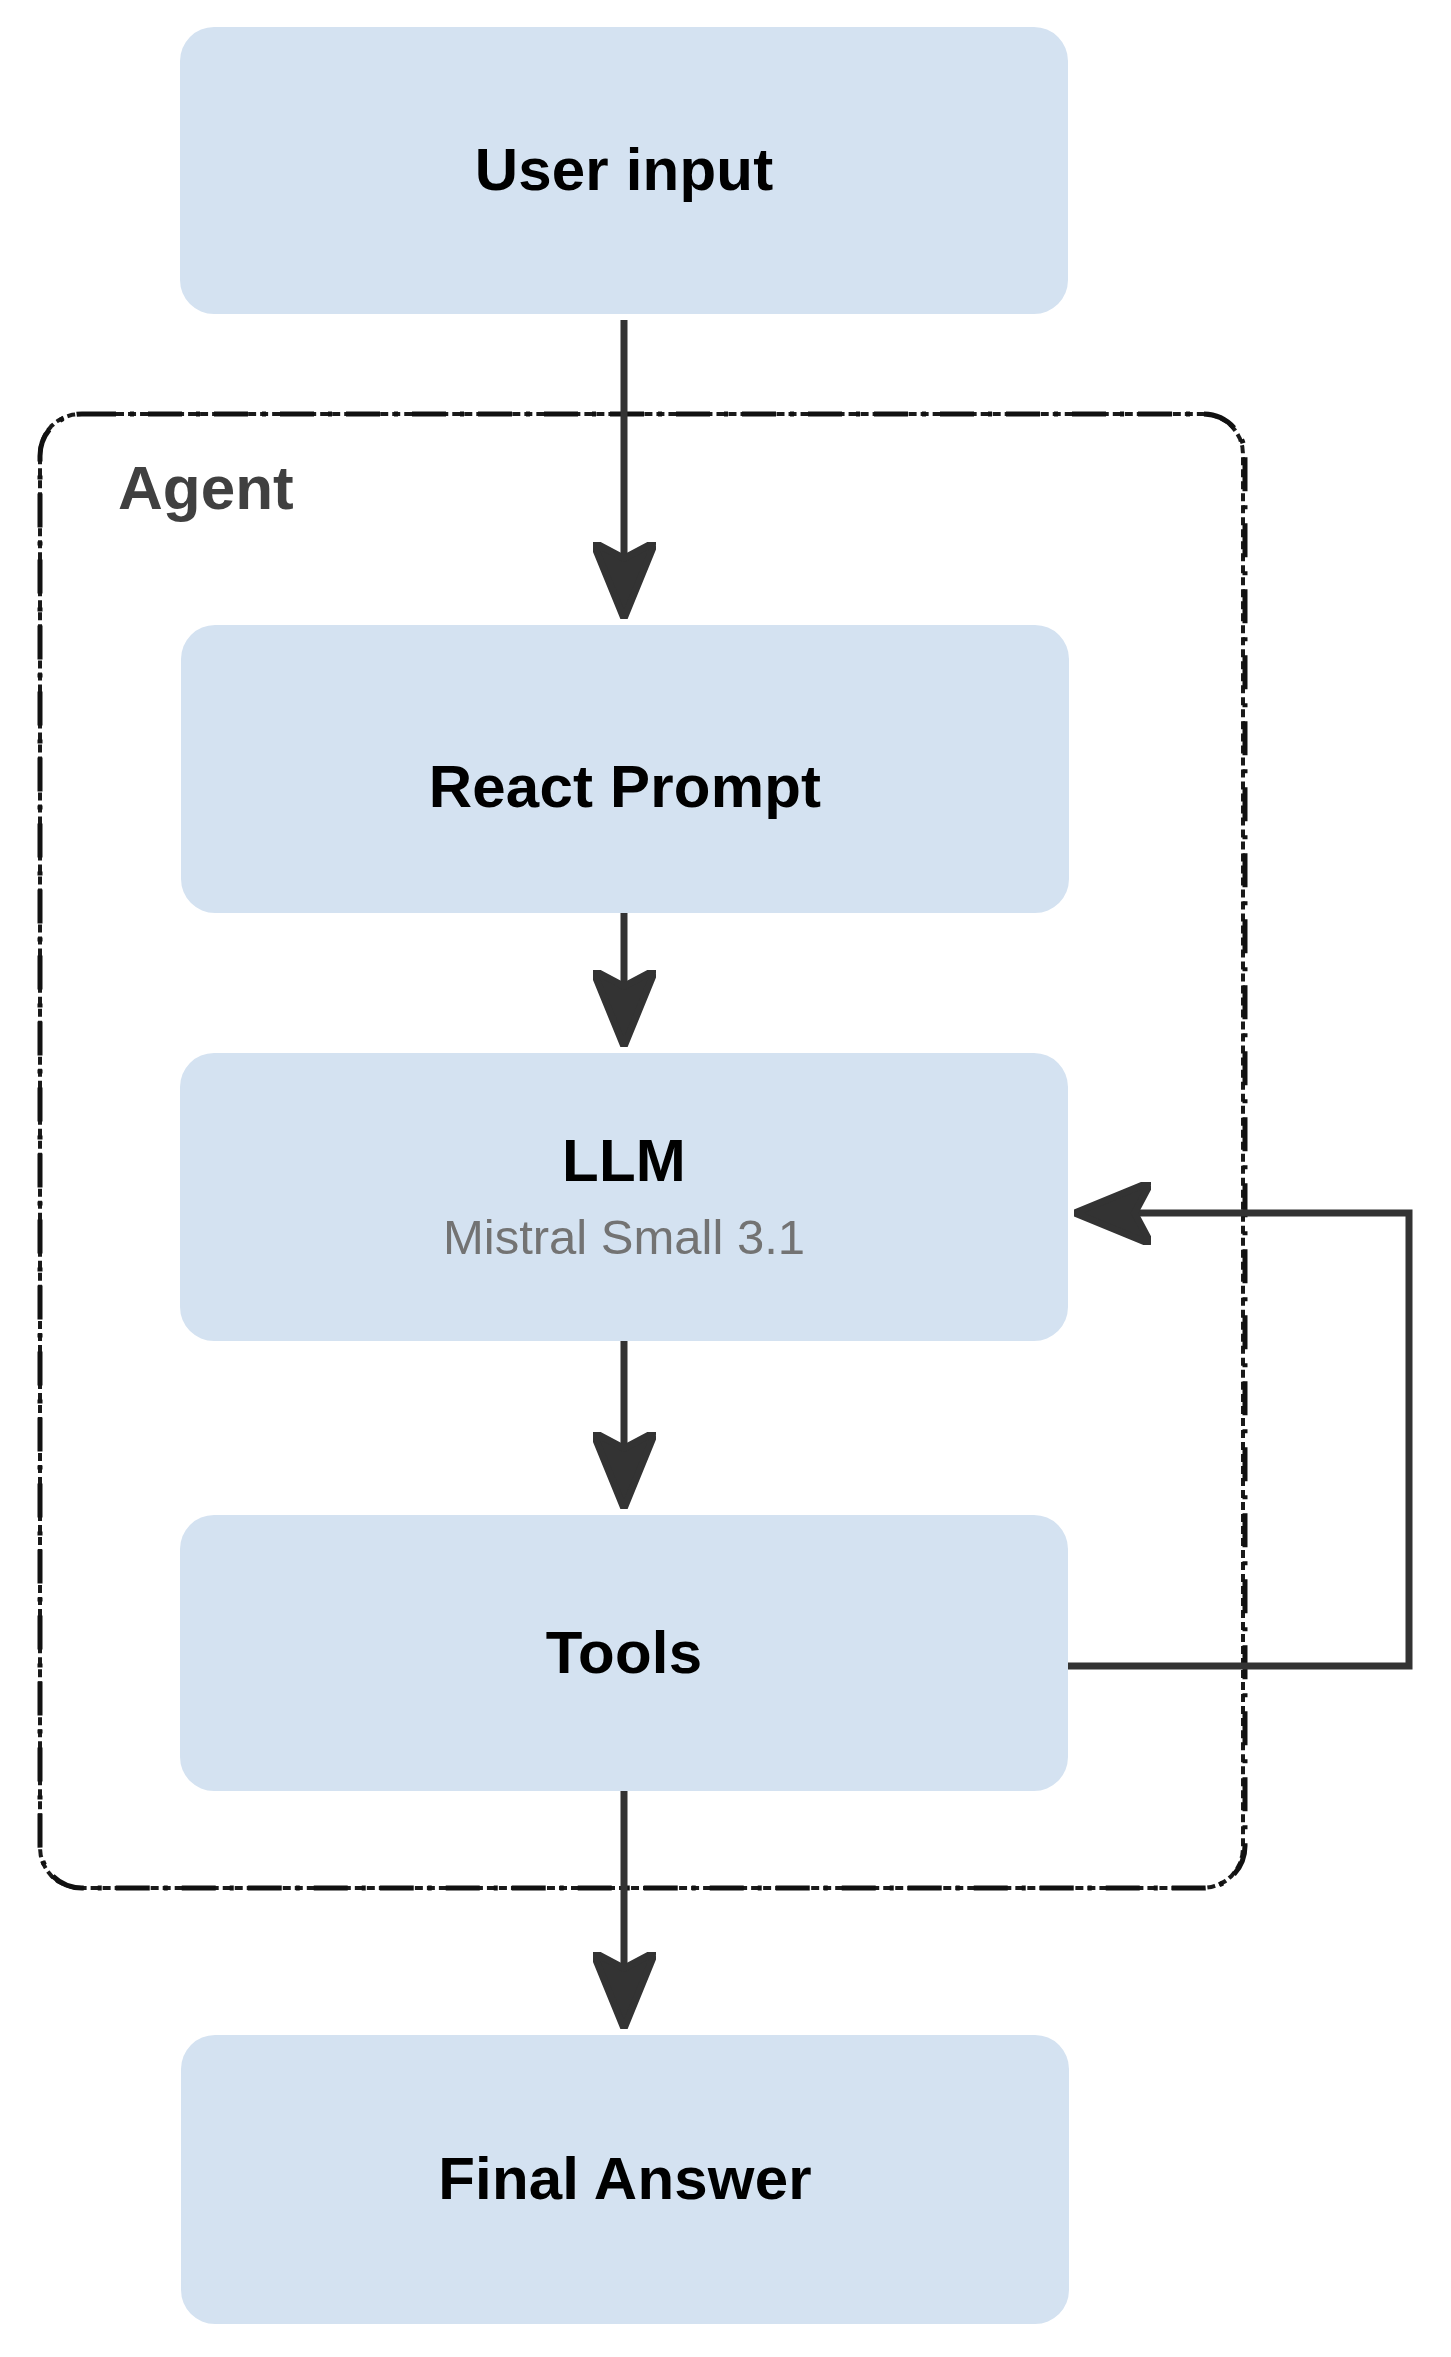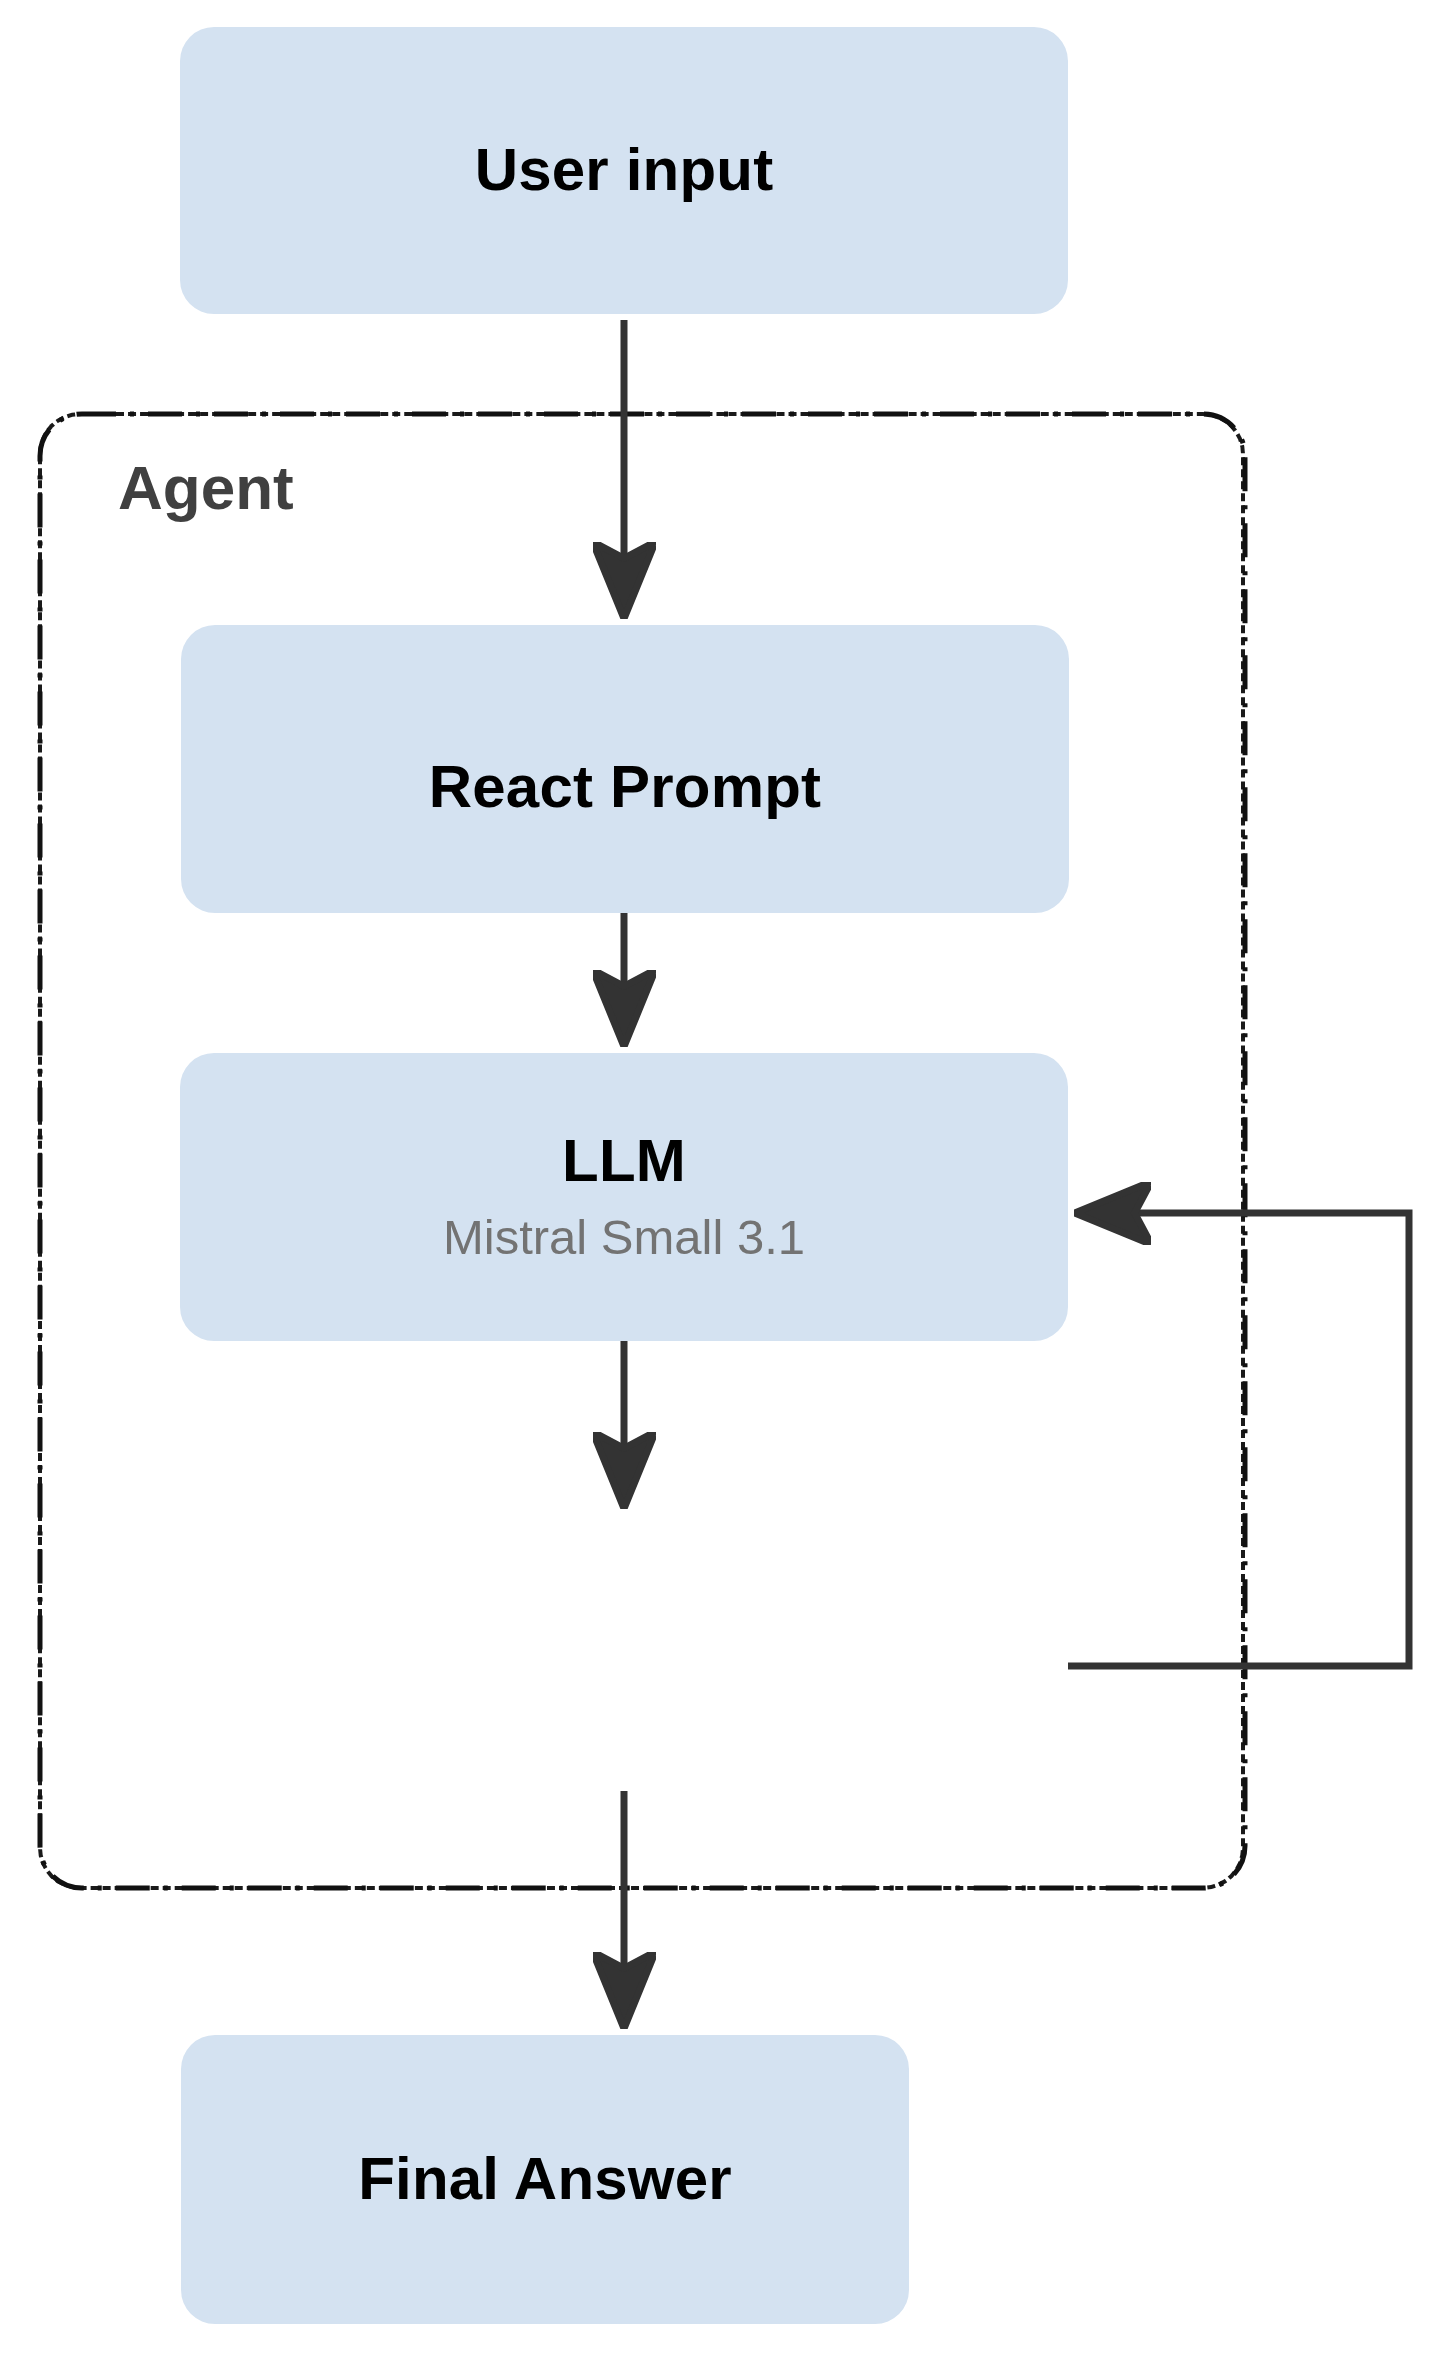--- a/index.html
+++ b/index.html
@@ -44,21 +44,21 @@
     line-height: 1.1;
     margin-top: 6px;
     white-space: nowrap;
   }
 
   
   #node-user-input   { left: 180px; top: 27px;   width: 888px; height: 287px; }
   #node-react-prompt { left: 181px; top: 625px;  width: 888px; height: 288px; }
   #node-llm          { left: 180px; top: 1053px; width: 888px; height: 288px; gap: 11px; }
   #node-tools        { left: 180px; top: 1515px; width: 888px; height: 276px; }
-  #node-final-answer { left: 181px; top: 2035px; width: 728px; height: 289px; }
+  #node-final-answer { left: 181px; top: 2035px; width: 888px; height: 289px; }
 
   
   #agent-boundary {
     position: absolute;
     left: 38px;
     top: 412px;
     width: 1207px;
     height: 1478px;
     box-sizing: border-box;
     border: 4px dashed #1a1a1a;
@@ -133,18 +133,21 @@
 
   <div class="node" id="node-react-prompt" style="background: rgb(212, 226, 241);">
     <span class="title" style="color: rgb(0, 0, 0); margin-top: 36px;">React Prompt</span>
   </div>
 
   <div class="node" id="node-llm" style="background: rgb(212, 226, 241);">
     <span class="title" style="color: rgb(0, 0, 0);">LLM</span>
     <span class="subtitle" style="color: #737373;">Mistral Small 3.1</span>
   </div>
 
+  <div class="node" id="node-tools" style="background: rgb(212, 226, 241);">
+    <span class="title" style="color: rgb(0, 0, 0);">Tools</span>
+  </div>
 
   <div class="node" id="node-final-answer" style="background: rgb(212, 226, 241);">
     <span class="title" style="color: rgb(0, 0, 0);">Final Answer</span>
   </div>
 
 </div>
 
 </body></html>

